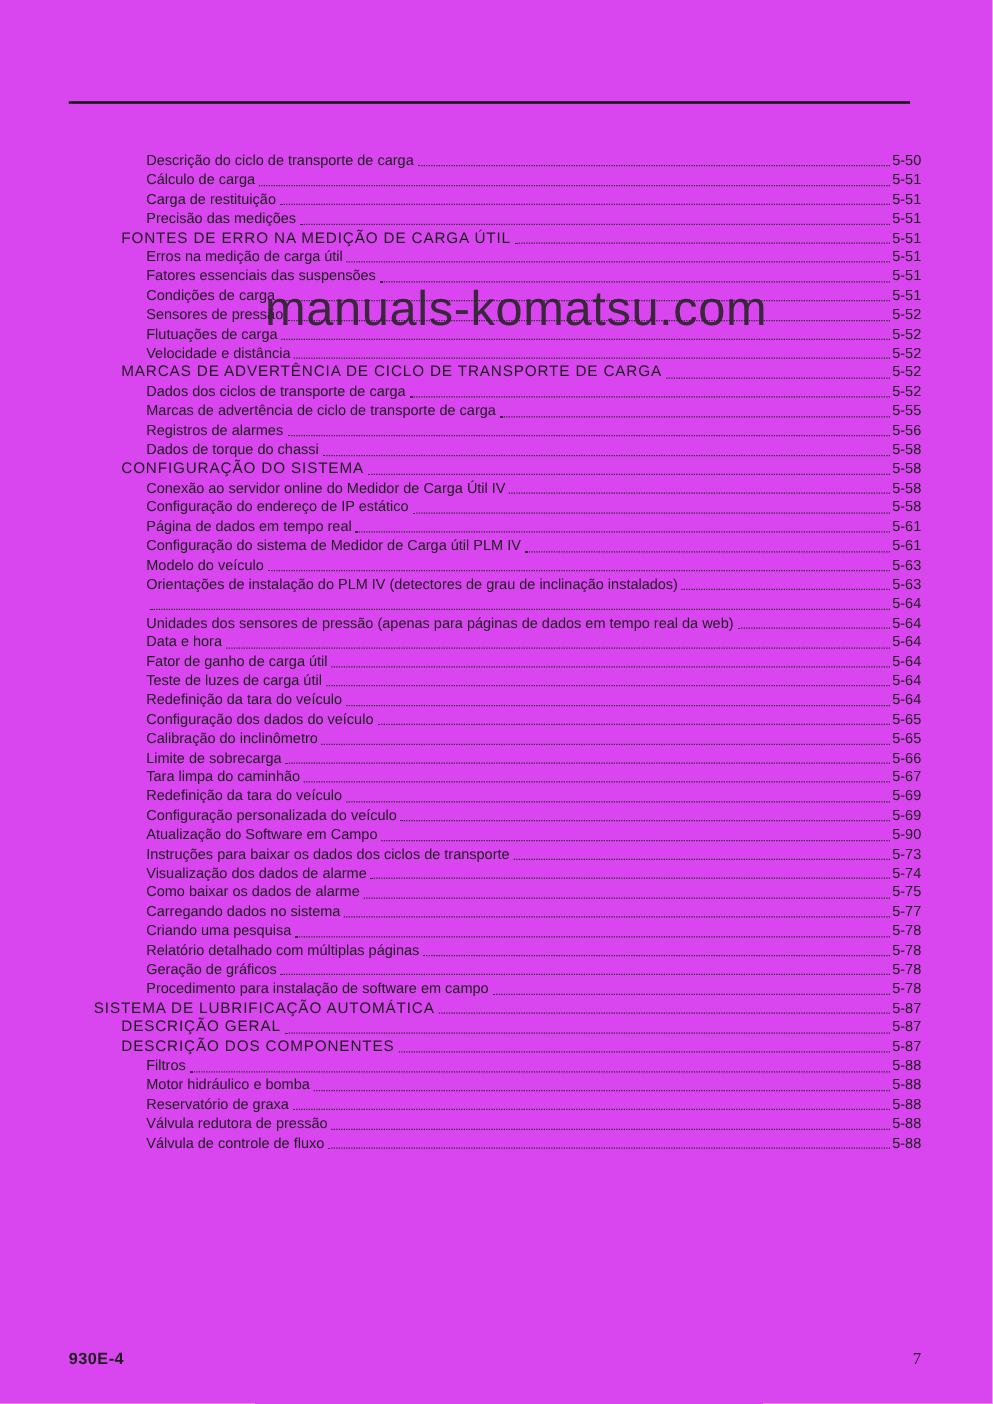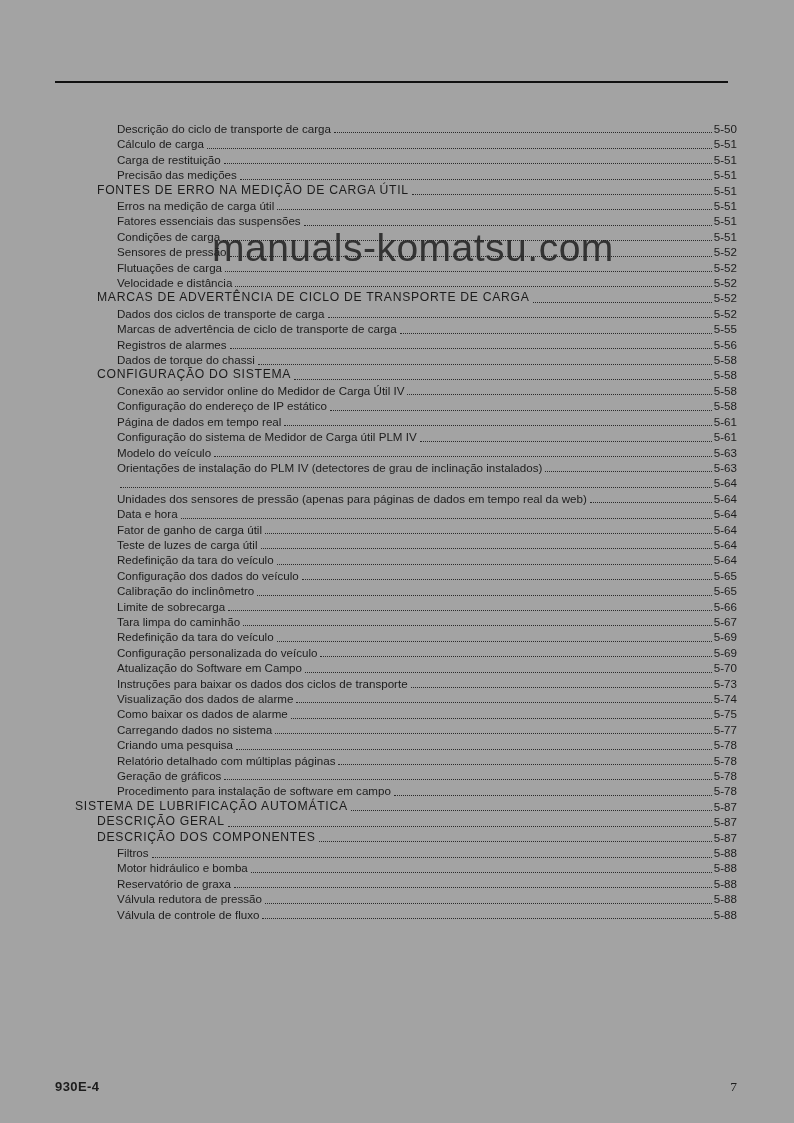--- a/index.html
+++ b/index.html
@@ -1,19 +1,19 @@
 <!DOCTYPE html>
 <html><head>
 <meta charset="utf-8">
 <style>
   html,body{margin:0;padding:0;background:#e8e8e8;}
   #page{
     position:relative;
     width:794px;height:1123px;
-    background:#a3a3a3;
+    background:#d946ef;
     font-family:"Liberation Sans", sans-serif;
     color:#1c1c1c;
     overflow:hidden;
   }
   #top-rule{
     position:absolute;left:55px;top:81px;width:673px;height:2px;
     background:#111;
   }
   #toc{
     position:absolute;left:55px;top:121px;width:682px;
@@ -264,21 +264,21 @@
 
   <div class="row lvl2">
     <span class="lbl">Configuração personalizada do veículo</span>
     <span class="dots"></span>
     <span class="pg">5-69</span>
   </div>
 
   <div class="row lvl2">
     <span class="lbl">Atualização do Software em Campo</span>
     <span class="dots"></span>
-    <span class="pg">5-70</span>
+    <span class="pg">5-90</span>
   </div>
 
 
   <div class="row lvl2">
     <span class="lbl">Instruções para baixar os dados dos ciclos de transporte</span>
     <span class="dots"></span>
     <span class="pg">5-73</span>
   </div>
 
   <div class="row lvl2">

